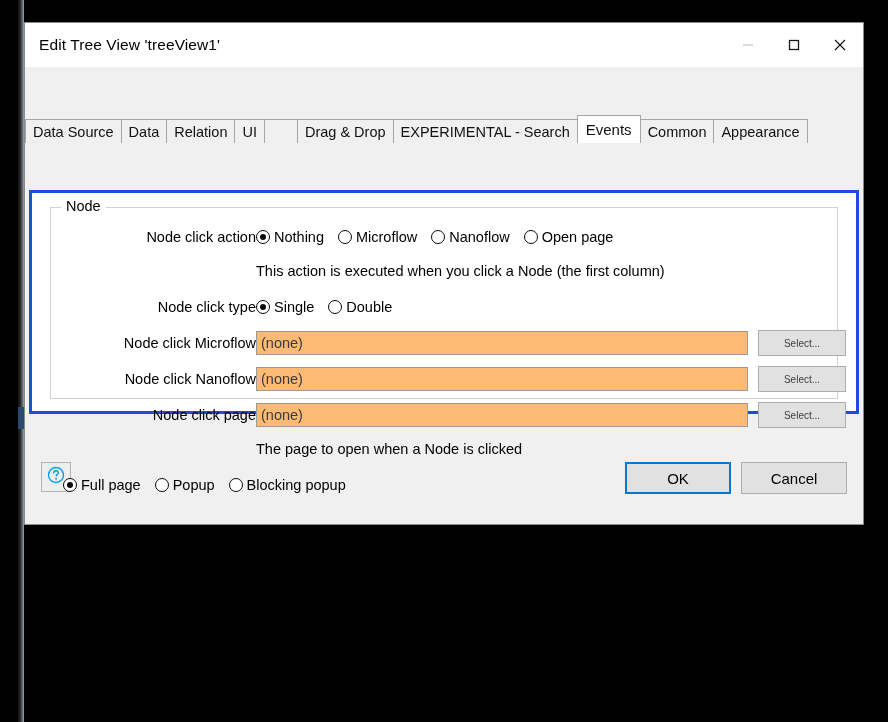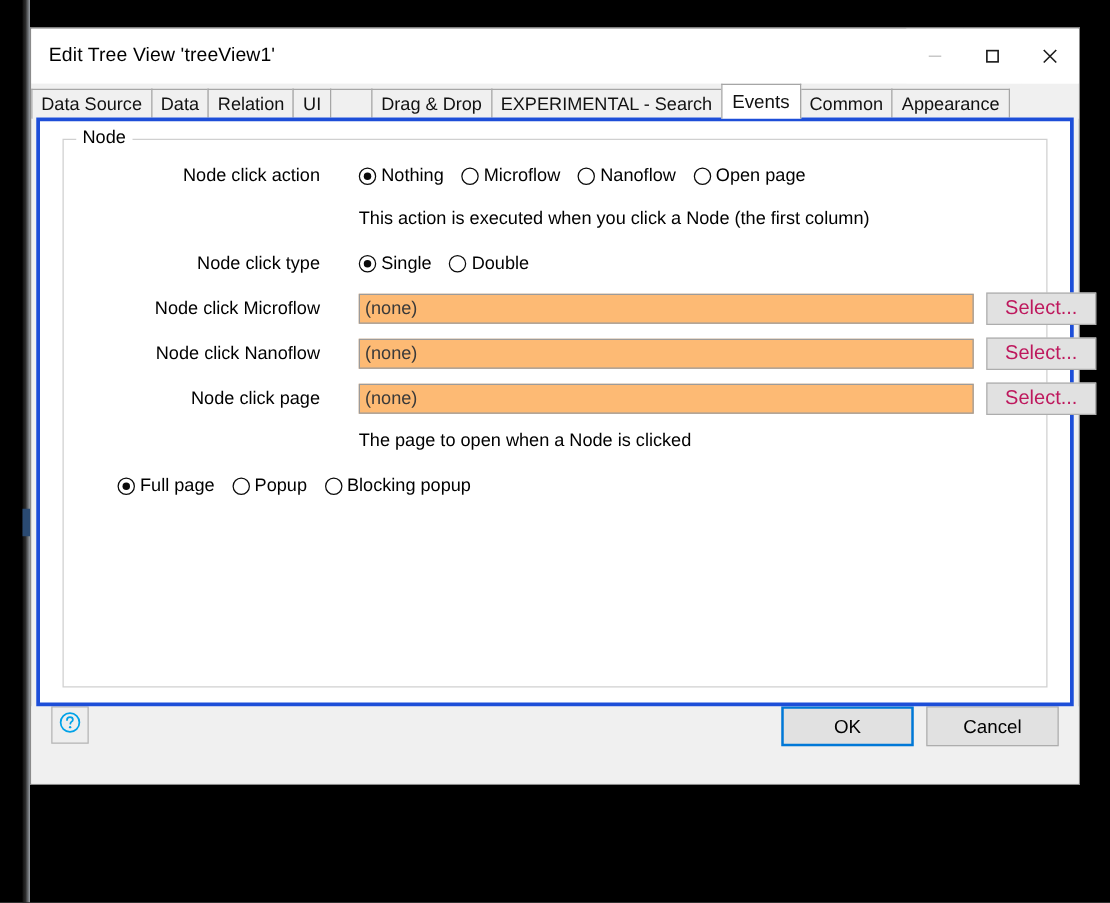--- a/index.html
+++ b/index.html
@@ -36,26 +36,27 @@
     height: 22px;
     background: #2a4a72;
   }
 
   
   .dialog {
     position: absolute;
     left: 24px;
     top: 22px;
     width: 840px;
-    height: 606px;
+    height: 503px;
     background: #f0f0f0;
     border: 1px solid #8a8a8a;
     box-sizing: border-box;
     display: flex;
     flex-direction: column;
+    gap: 48px;
   }
 
   .titlebar {
     height: 44px;
     background: #ffffff;
     display: flex;
     align-items: center;
     flex: none;
     position: relative;
   }
@@ -169,21 +170,20 @@
     width: 193px;
     flex: none;
     font-size: 14.5px;
     color: #000000;
     white-space: nowrap;
   }
   .fld {
     flex: 1;
     display: flex;
     align-items: center;
-    margin-left: 31px;
   }
   .hint {
     font-size: 14.5px;
     color: #000000;
     white-space: nowrap;
   }
 
   
   .radio-group { display: flex; align-items: center; gap: 14px; }
   .radio {
@@ -227,22 +227,22 @@
     color: #3a3a3a;
     width: 492px;
   }
   .select-btn {
     margin-left: 10px;
     width: 88px;
     height: 26px;
     background: #e1e1e1;
     border: 1px solid #adadad;
     box-sizing: border-box;
-    font-size: 16px;
-    color: #be185d;
+    font-size: 10px;
+    color: #404040;
     display: flex;
     align-items: center;
     justify-content: center;
   }
 
   .spacer-8 { height: 8px; }
   .spacer-6 { height: 6px; }
 
   
   .footer {

